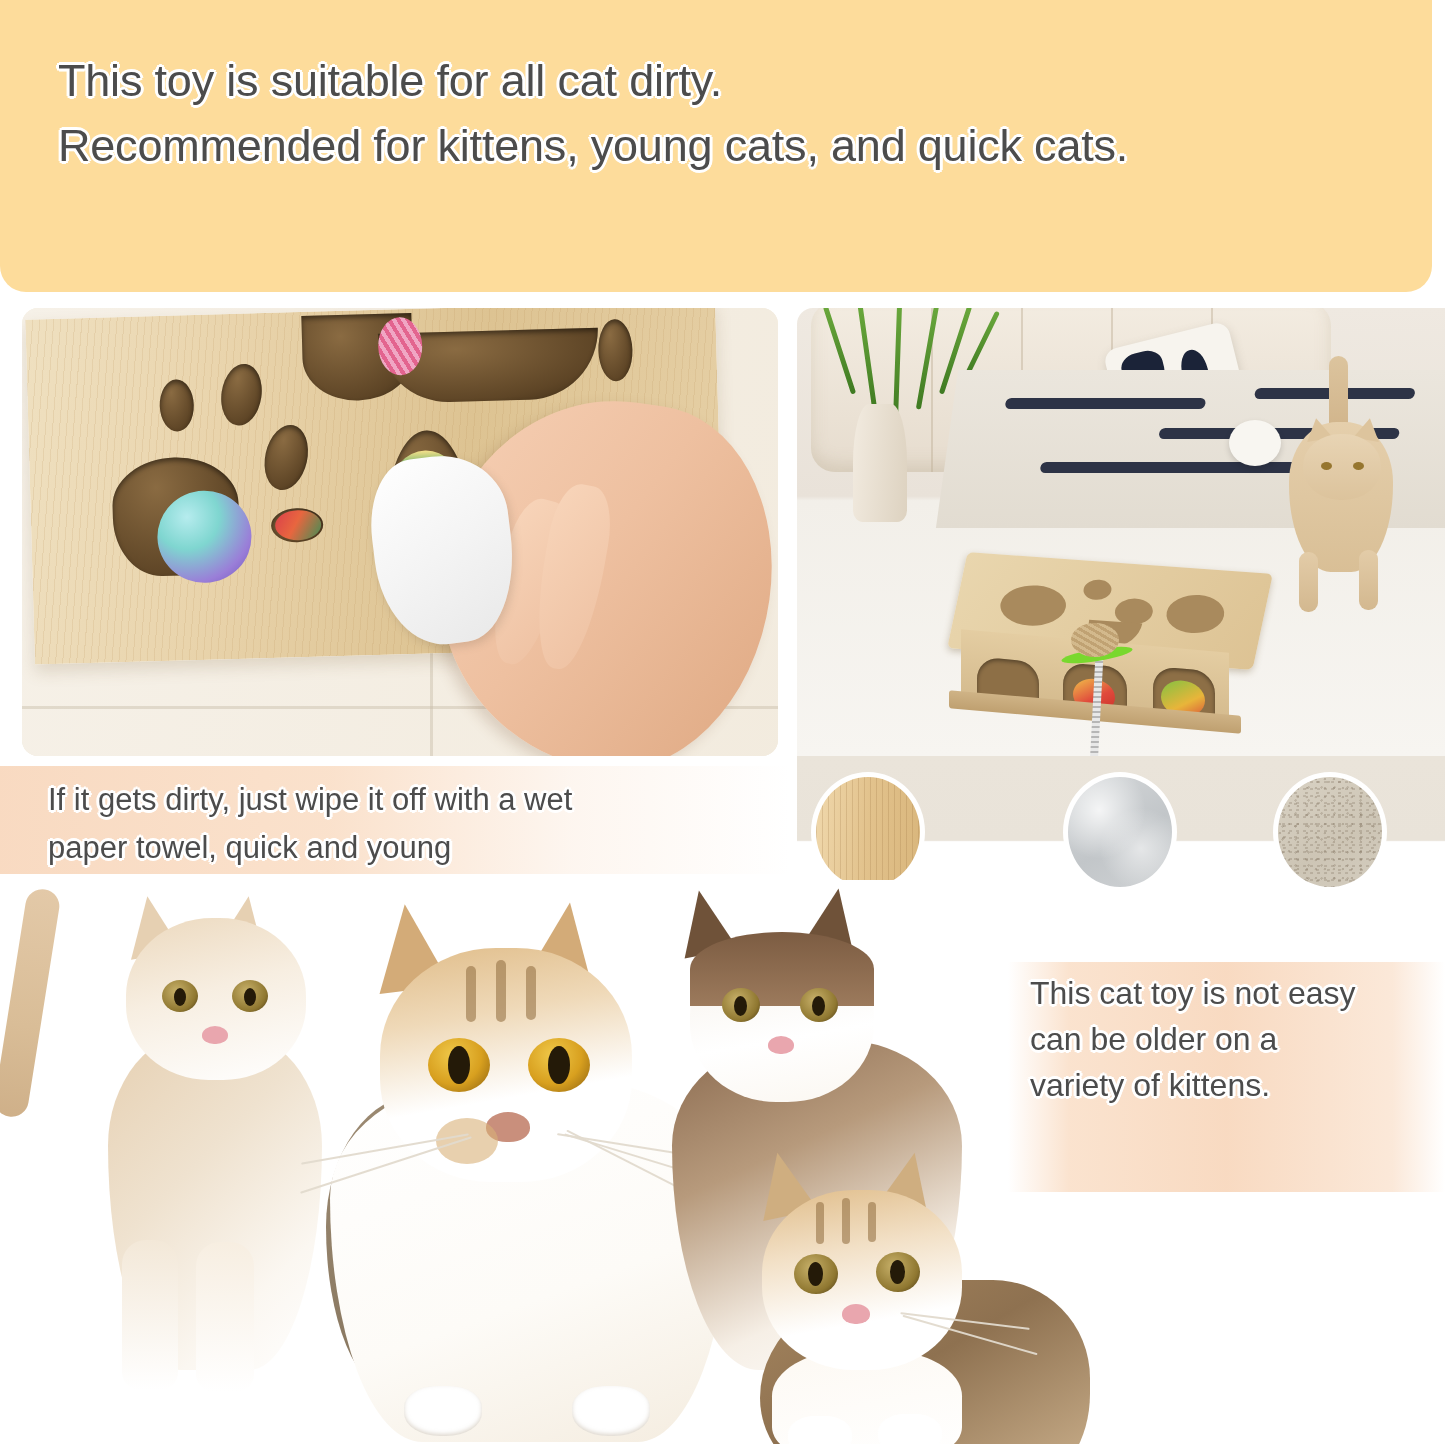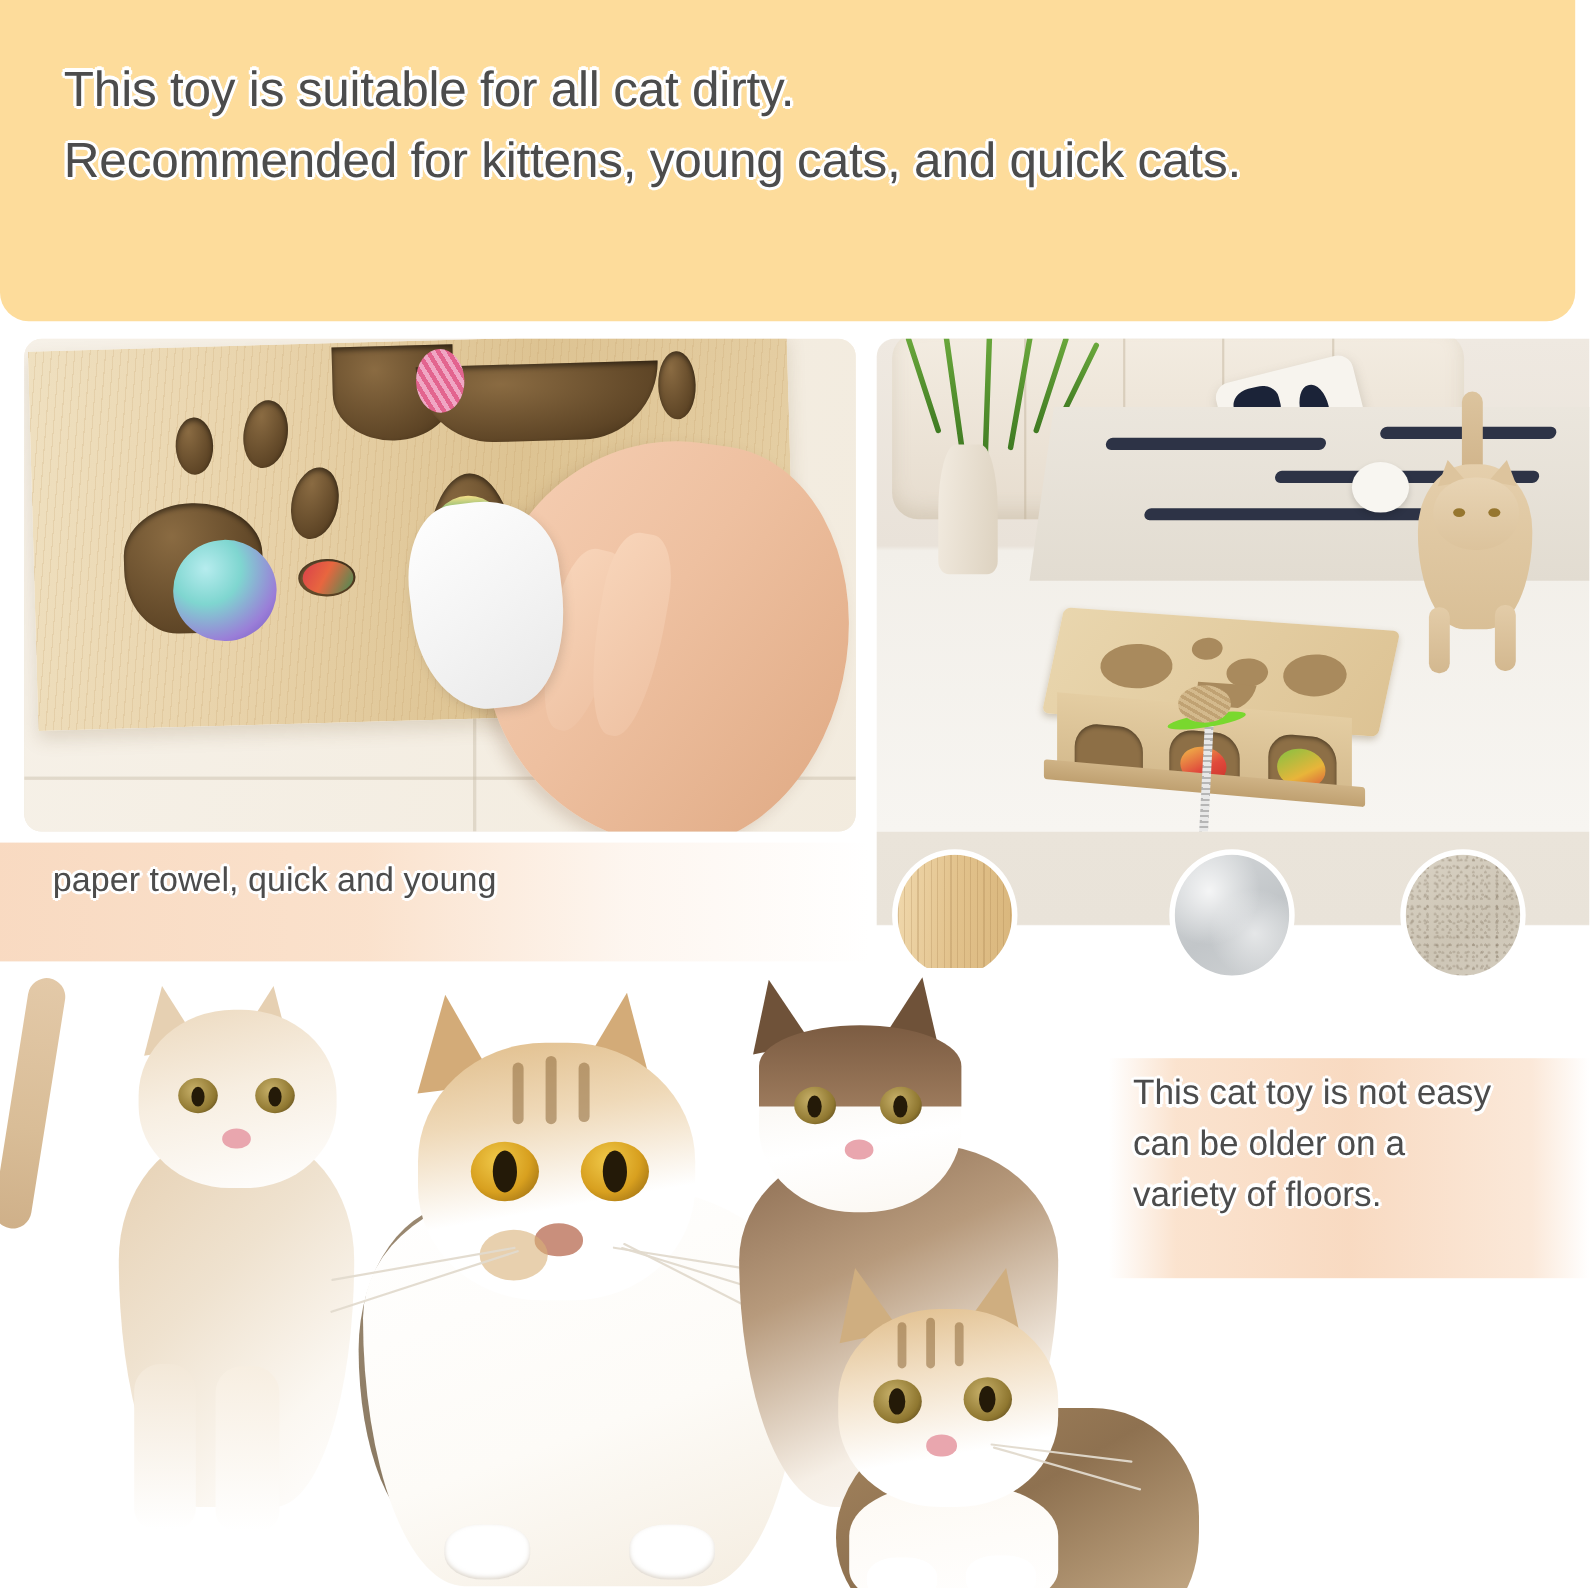--- a/index.html
+++ b/index.html
@@ -383,21 +383,21 @@
       rgba(255,255,255,0) 100%);
   }
   .caption-wipe .caption-line {
     font-size: 31px;
     line-height: 48px;
   }
   .caption-floor {
     left: 1008px;
     top: 962px;
     width: 437px;
-    height: 200px;
+    height: 230px;
     padding: 8px 0 0 22px;
     background: linear-gradient(90deg,
       rgba(255,255,255,0) 0%,
       rgba(250,223,200,0.88) 14%,
       rgba(248,216,190,0.95) 50%,
       rgba(250,226,206,0.78) 88%,
       rgba(255,255,255,0) 100%);
   }
   .caption-floor .caption-line {
     font-size: 32px;
@@ -775,20 +775,21 @@
     <div class="cat-part pupil" style="left:890px;top:380px;width:15px;height:24px;"></div>
     <div class="cat-part nose" style="left:842px;top:424px;width:28px;height:20px;"></div>
     <div class="cat-part k4-paw" style="left:788px;top:536px;"></div>
     <div class="cat-part k4-paw" style="left:878px;top:534px;"></div>
     <div class="whisker" style="left:900px;top:440px;width:130px;transform:rotate(7deg);"></div>
     <div class="whisker" style="left:900px;top:454px;width:140px;transform:rotate(16deg);"></div>
   </div>
 </div>
 
 <div class="caption caption-wipe">
+  <div class="caption-line">If it gets dirty, just wipe it off with a wet</div>
   <div class="caption-line">paper towel, quick and young</div>
 </div>
 
 <div class="caption caption-floor">
   <div class="caption-line">This cat toy is not easy</div>
   <div class="caption-line">can be older on a</div>
-  <div class="caption-line">variety of floors.</div>
+  <div class="caption-line">variety of kittens.</div>
 </div>
 
 </body></html>

